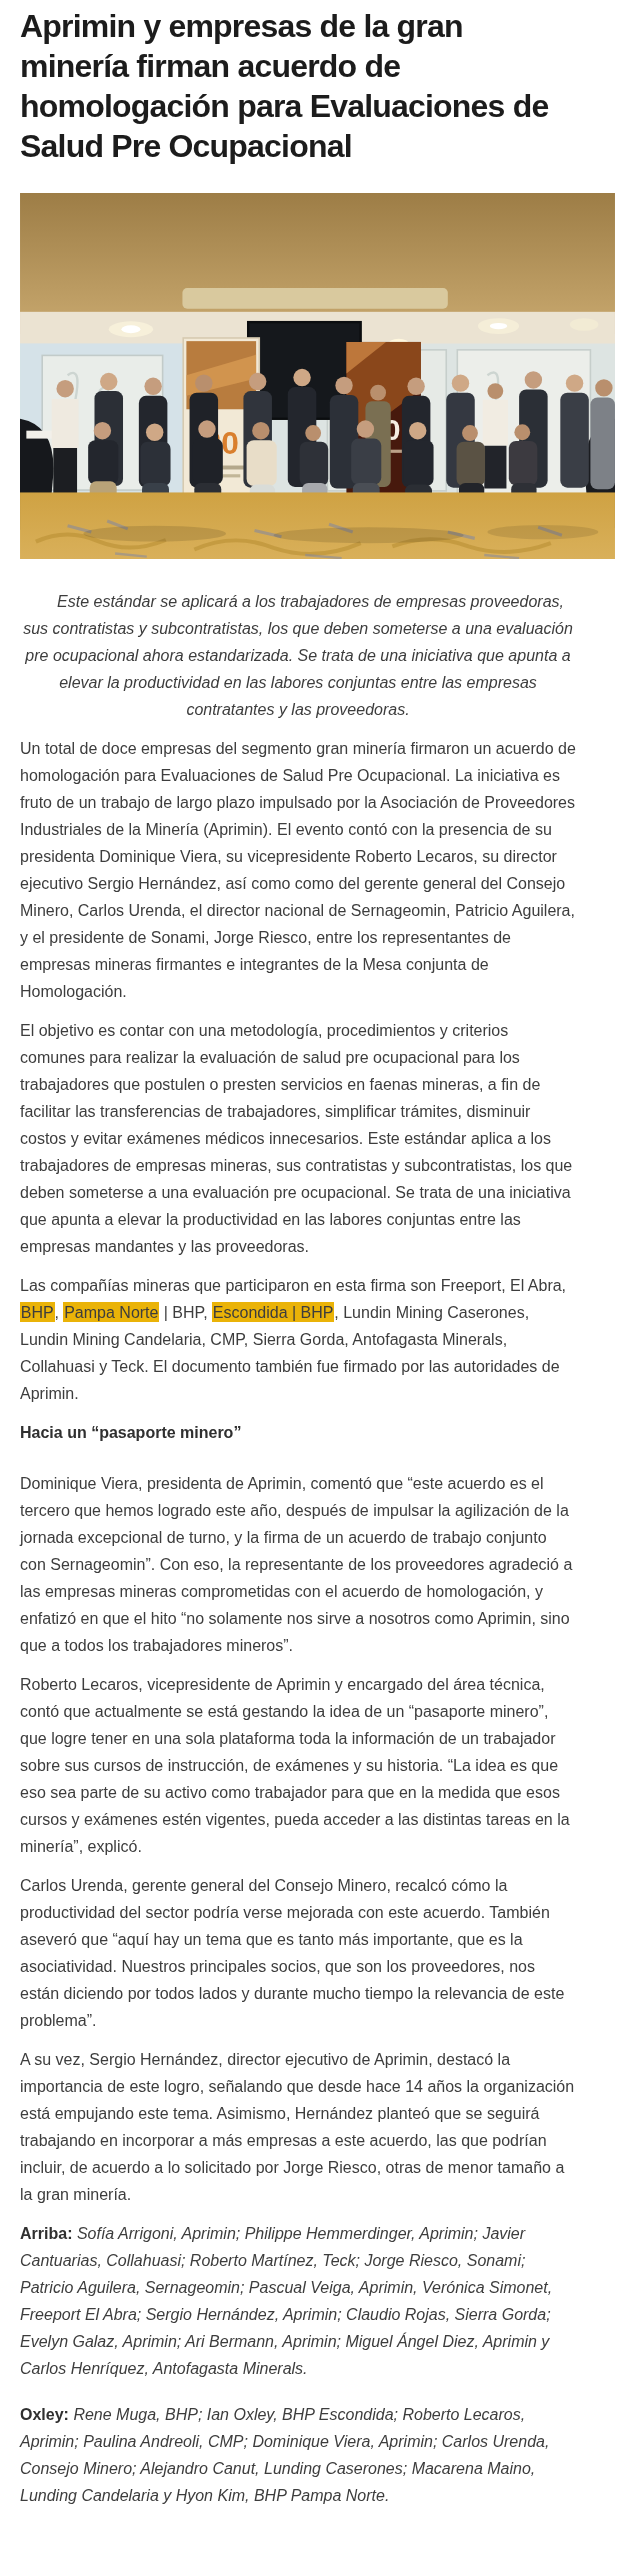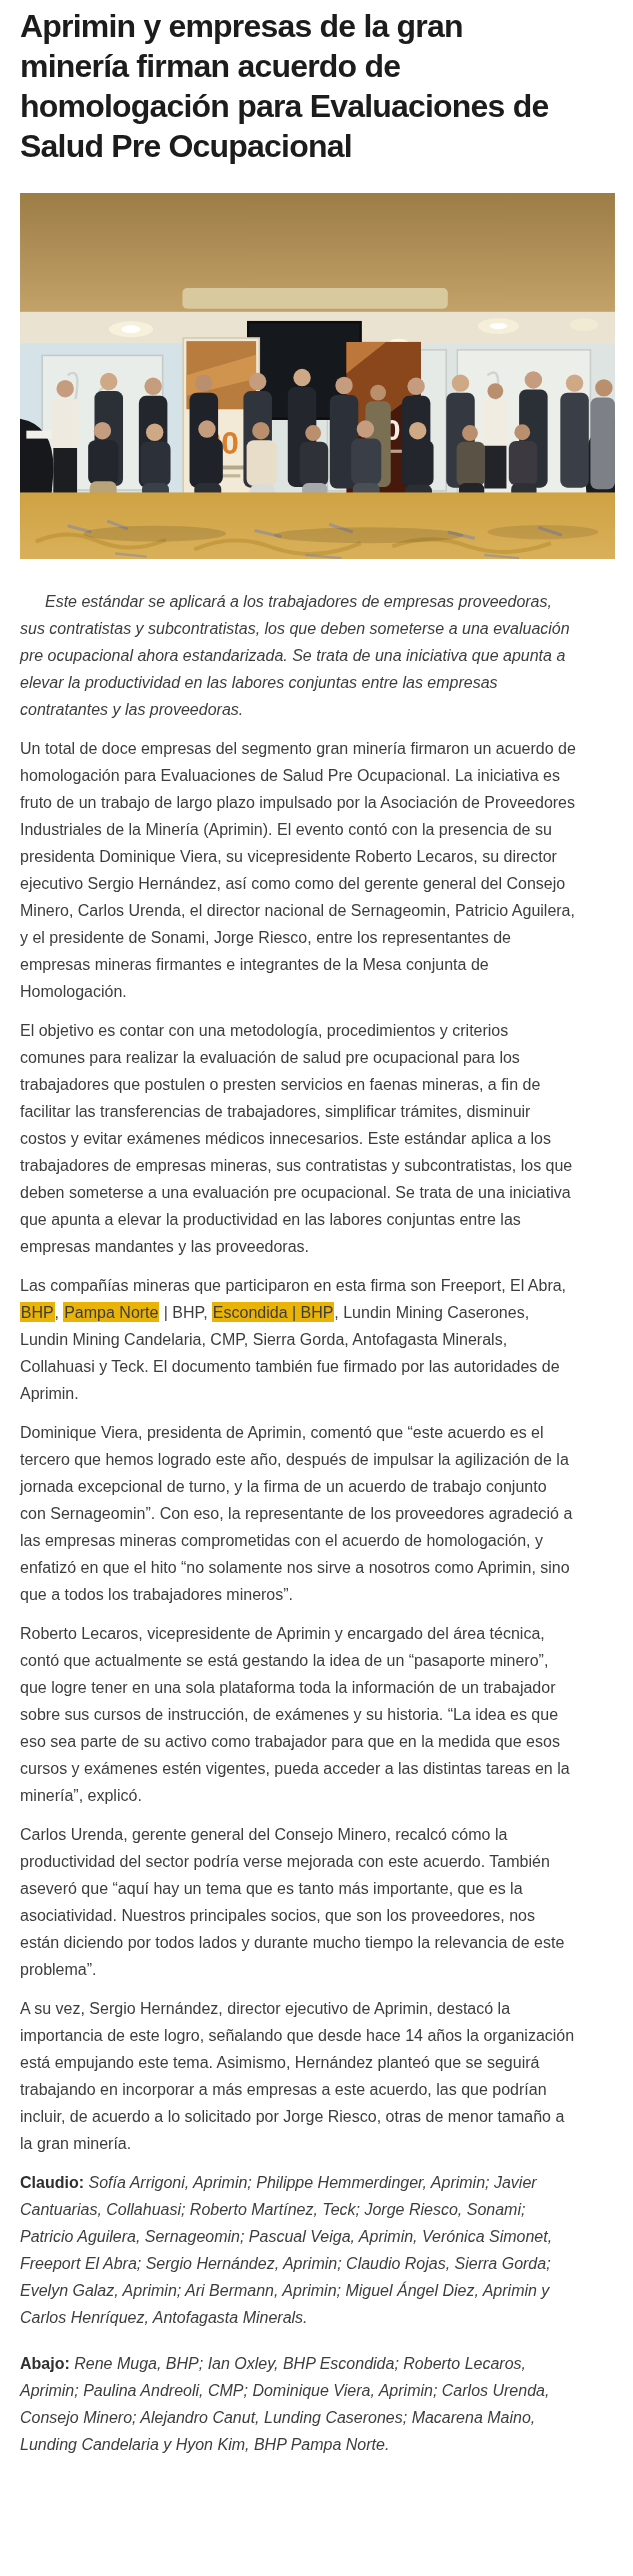--- a/index.html
+++ b/index.html
@@ -27,20 +27,21 @@
   .photo-wrap svg{display:block;}
   p{
     margin:0 0 12px 0;
     font-size:16px;
     line-height:27px;
     color:#3d3d3d;
   }
   p.intro{
     font-style:italic;
     text-indent:25px;
+    text-align:center;
   }
   h2.section-heading{
     margin:9.5px 0 24px 0;
     font-size:16px;
     line-height:27px;
     font-weight:700;
     color:#303030;
   }
   h3.caption-heading{
     margin:9.5px 0 20.6px 0;
@@ -245,32 +246,33 @@
   </div>
 
   <p class="intro">Este estándar se aplicará a los trabajadores de empresas proveedoras, sus contratistas y subcontratistas, los que deben someterse a una evaluación pre ocupacional ahora estandarizada. Se trata de una iniciativa que apunta a elevar la productividad en las labores conjuntas entre las empresas contratantes y las proveedoras.</p>
 
   <p>Un total de doce empresas del segmento gran minería firmaron un acuerdo de homologación para Evaluaciones de Salud Pre Ocupacional. La iniciativa es fruto de un trabajo de largo plazo impulsado por la Asociación de Proveedores Industriales de la Minería (Aprimin). El evento contó con la presencia de su presidenta Dominique Viera, su vicepresidente Roberto Lecaros, su director ejecutivo Sergio Hernández, así como como del gerente general del Consejo Minero, Carlos Urenda, el director nacional de Sernageomin, Patricio Aguilera, y el presidente de Sonami, Jorge Riesco, entre los representantes de empresas mineras firmantes e integrantes de la Mesa conjunta de Homologación.</p>
 
   <p>El objetivo es contar con una metodología, procedimientos y criterios comunes para realizar la evaluación de salud pre ocupacional para los trabajadores que postulen o presten servicios en faenas mineras, a fin de facilitar las transferencias de trabajadores, simplificar trámites, disminuir costos y evitar exámenes médicos innecesarios. Este estándar aplica a los trabajadores de empresas mineras, sus contratistas y subcontratistas, los que deben someterse a una evaluación pre ocupacional. Se trata de una iniciativa que apunta a elevar la productividad en las labores conjuntas entre las empresas mandantes y las proveedoras.</p>
 
   <p><span>Las compañías mineras que participaron en esta firma son Freeport, El Abra, </span><span class="hl">BHP</span><span>, </span><span class="hl">Pampa Norte</span><span> | BHP, </span><span class="hl">Escondida | BHP</span><span>, Lundin Mining Caserones, Lundin Mining Candelaria, CMP, Sierra Gorda, Antofagasta Minerals, Collahuasi y Teck. El documento también fue firmado por las autoridades de Aprimin.</span></p>
 
+  <h2 class="section-heading">Hacia un “pasaporte minero”</h2>
 
   <p>Dominique Viera, presidenta de Aprimin, comentó que “este acuerdo es el tercero que hemos logrado este año, después de impulsar la agilización de la jornada excepcional de turno, y la firma de un acuerdo de trabajo conjunto con Sernageomin”. Con eso, la representante de los proveedores agradeció a las empresas mineras comprometidas con el acuerdo de homologación, y enfatizó en que el hito “no solamente nos sirve a nosotros como Aprimin, sino que a todos los trabajadores mineros”.</p>
 
   <p>Roberto Lecaros, vicepresidente de Aprimin y encargado del área técnica, contó que actualmente se está gestando la idea de un “pasaporte minero”, que logre tener en una sola plataforma toda la información de un trabajador sobre sus cursos de instrucción, de exámenes y su historia.  “La idea es que eso sea parte de su activo como trabajador para que en la medida que esos cursos y exámenes estén vigentes, pueda acceder a las distintas tareas en la minería”, explicó.</p>
 
   <p>Carlos Urenda, gerente general del Consejo Minero, recalcó cómo la productividad del sector podría verse mejorada con este acuerdo. También aseveró que “aquí hay un tema que es tanto más importante, que es la asociatividad. Nuestros principales socios, que son los proveedores, nos están diciendo por todos lados y durante mucho tiempo la relevancia de este problema”.</p>
 
   <p>A su vez, Sergio Hernández, director ejecutivo de Aprimin, destacó la importancia de este logro, señalando que desde hace 14 años la organización está empujando este tema. Asimismo, Hernández planteó que se seguirá trabajando en incorporar a más empresas a este acuerdo, las que podrían incluir, de acuerdo a lo solicitado por Jorge Riesco, otras de menor tamaño a la gran minería.</p>
 
 
   <div class="caption">
-    <p><span class="lead">Claudio:</span>
+    <p><span class="lead">Arriba:</span>
 <em>Sofía Arrigoni, Aprimin; Philippe Hemmerdinger, Aprimin; Javier Cantuarias, Collahuasi; Roberto Martínez, Teck; Jorge Riesco, Sonami; Patricio Aguilera, Sernageomin; Pascual Veiga, Aprimin, Verónica Simonet, Freeport El Abra; Sergio Hernández, Aprimin; Claudio Rojas, Sierra Gorda; Evelyn Galaz, Aprimin; Ari Bermann, Aprimin; Miguel Ángel Diez, Aprimin y Carlos Henríquez, Antofagasta Minerals.</em></p>
 
-    <p><span class="lead">Abajo:</span>
+    <p><span class="lead">Oxley:</span>
 <em>Rene Muga, BHP; Ian Oxley, BHP Escondida; Roberto Lecaros, Aprimin; Paulina Andreoli, CMP; Dominique Viera, Aprimin; Carlos Urenda, Consejo Minero; Alejandro Canut, Lunding Caserones; Macarena Maino, Lunding Candelaria y Hyon Kim, BHP Pampa Norte.</em></p>
   </div>
 
 </div>
 
 
 </body></html>

